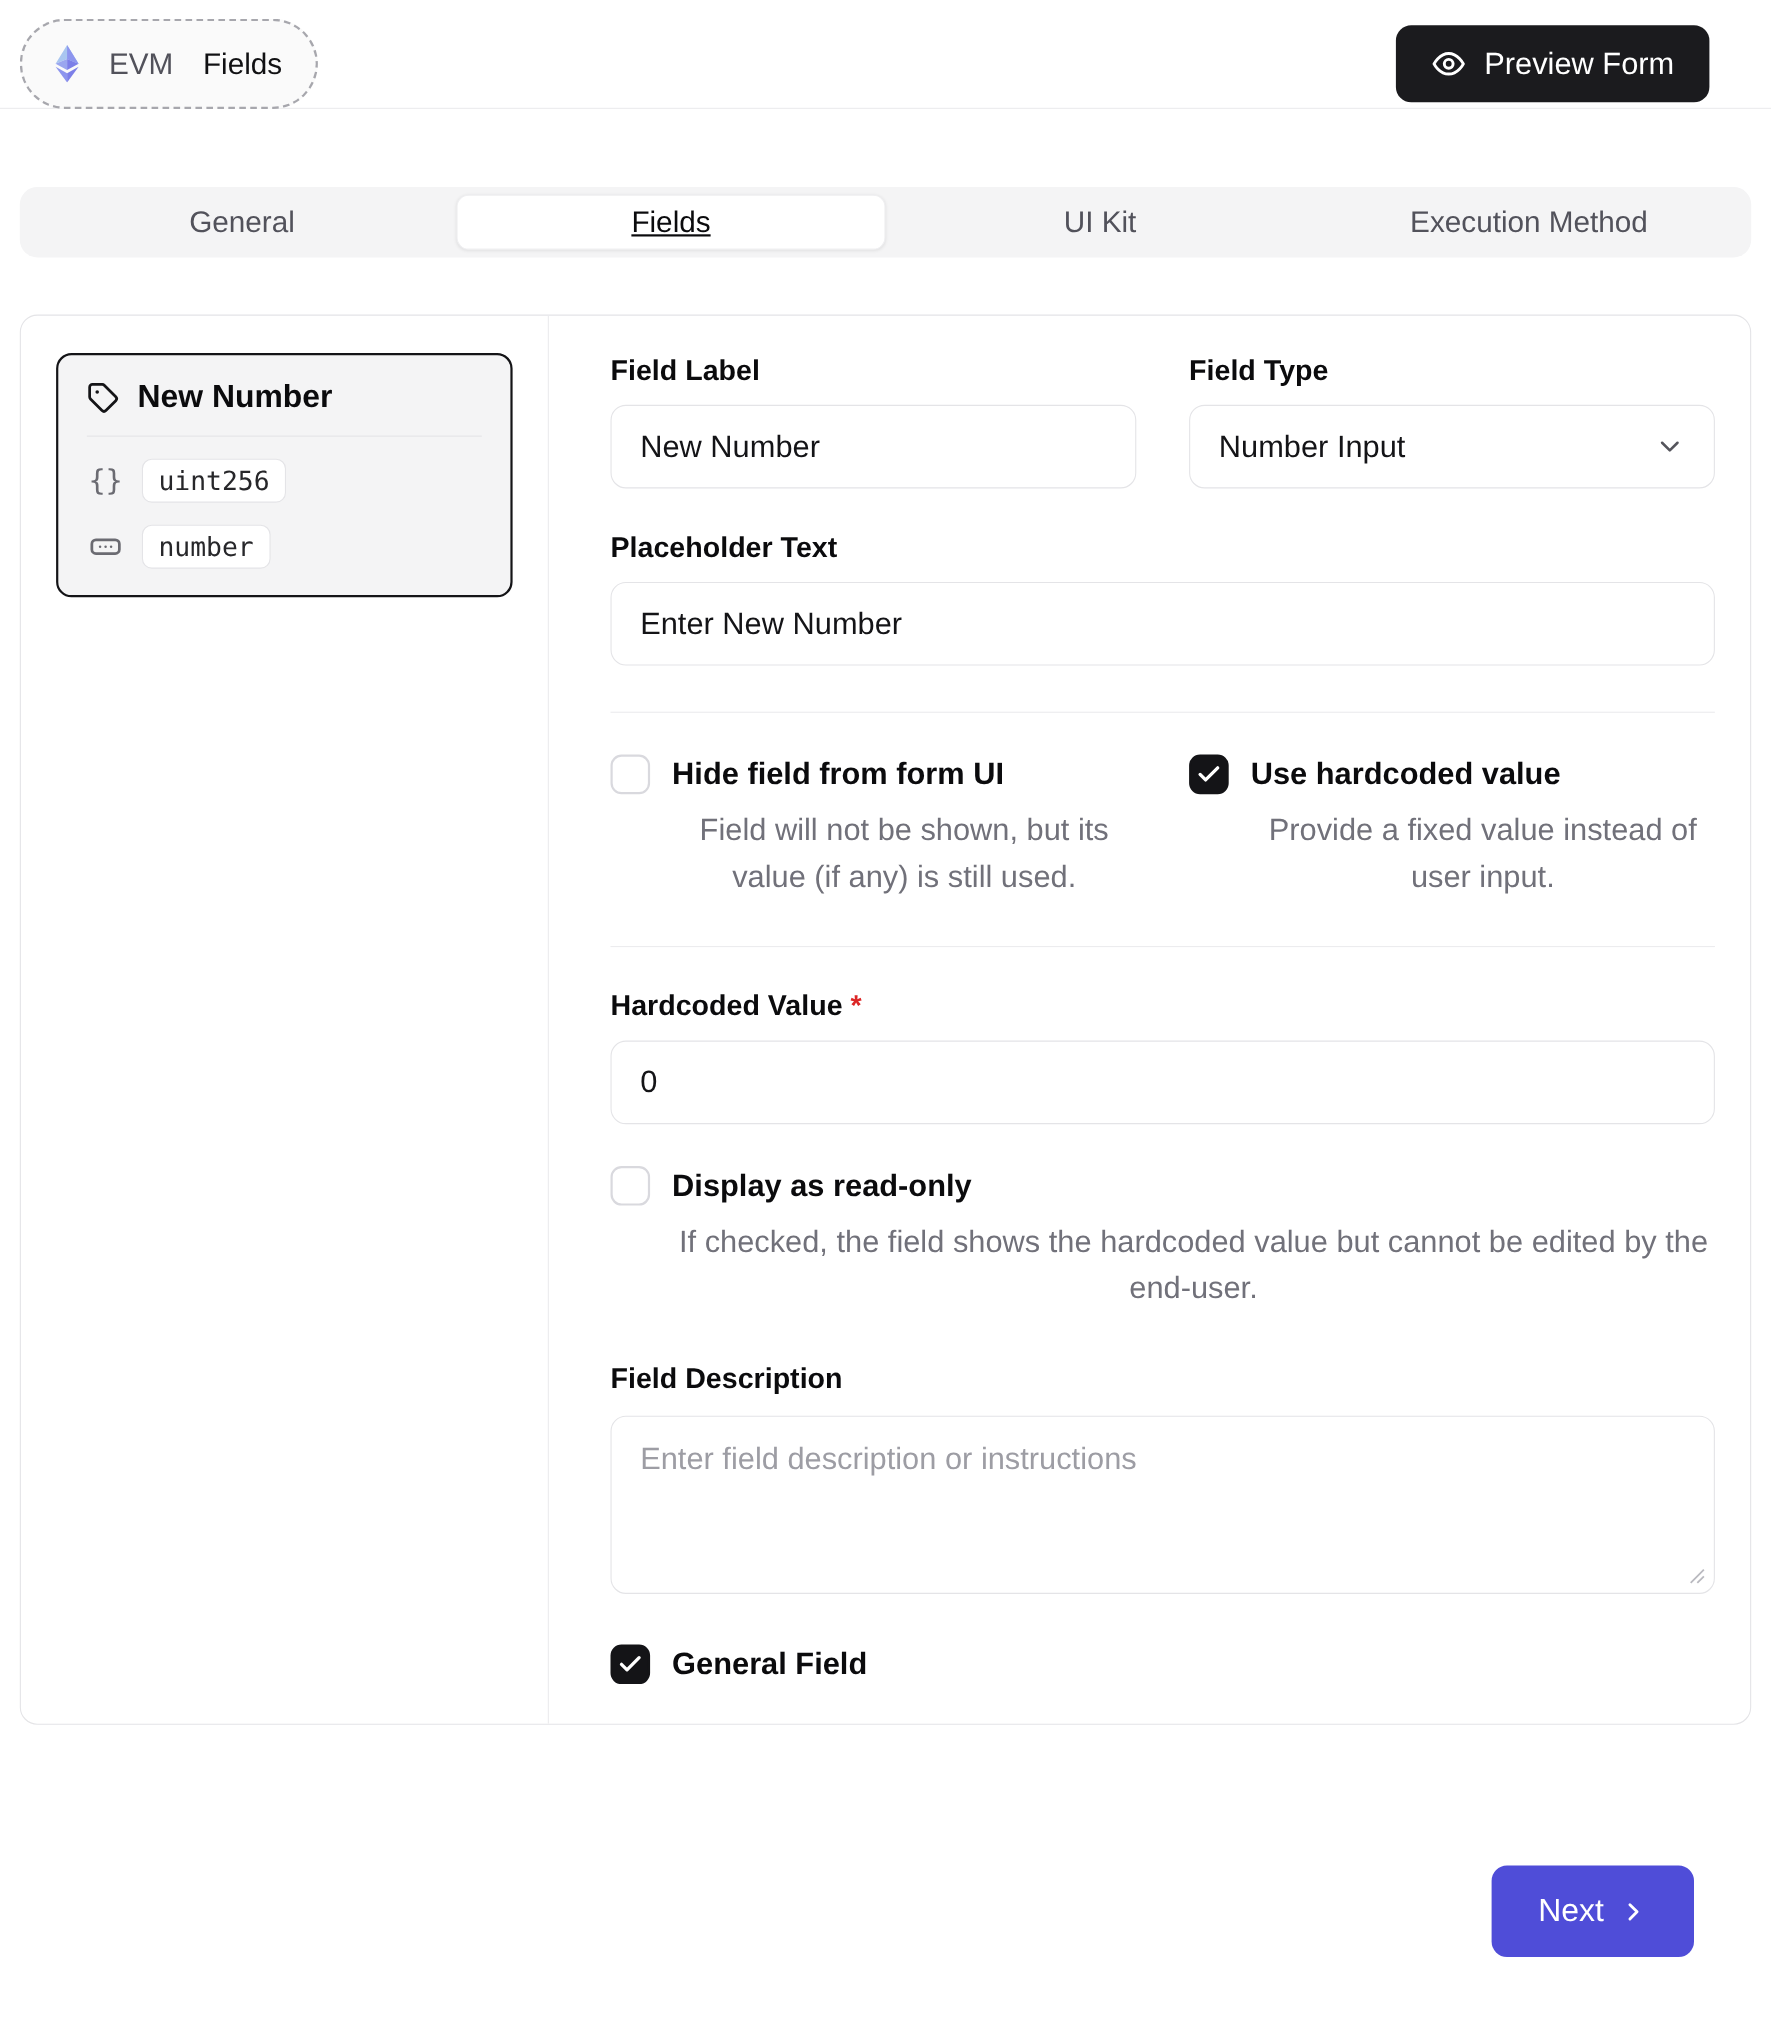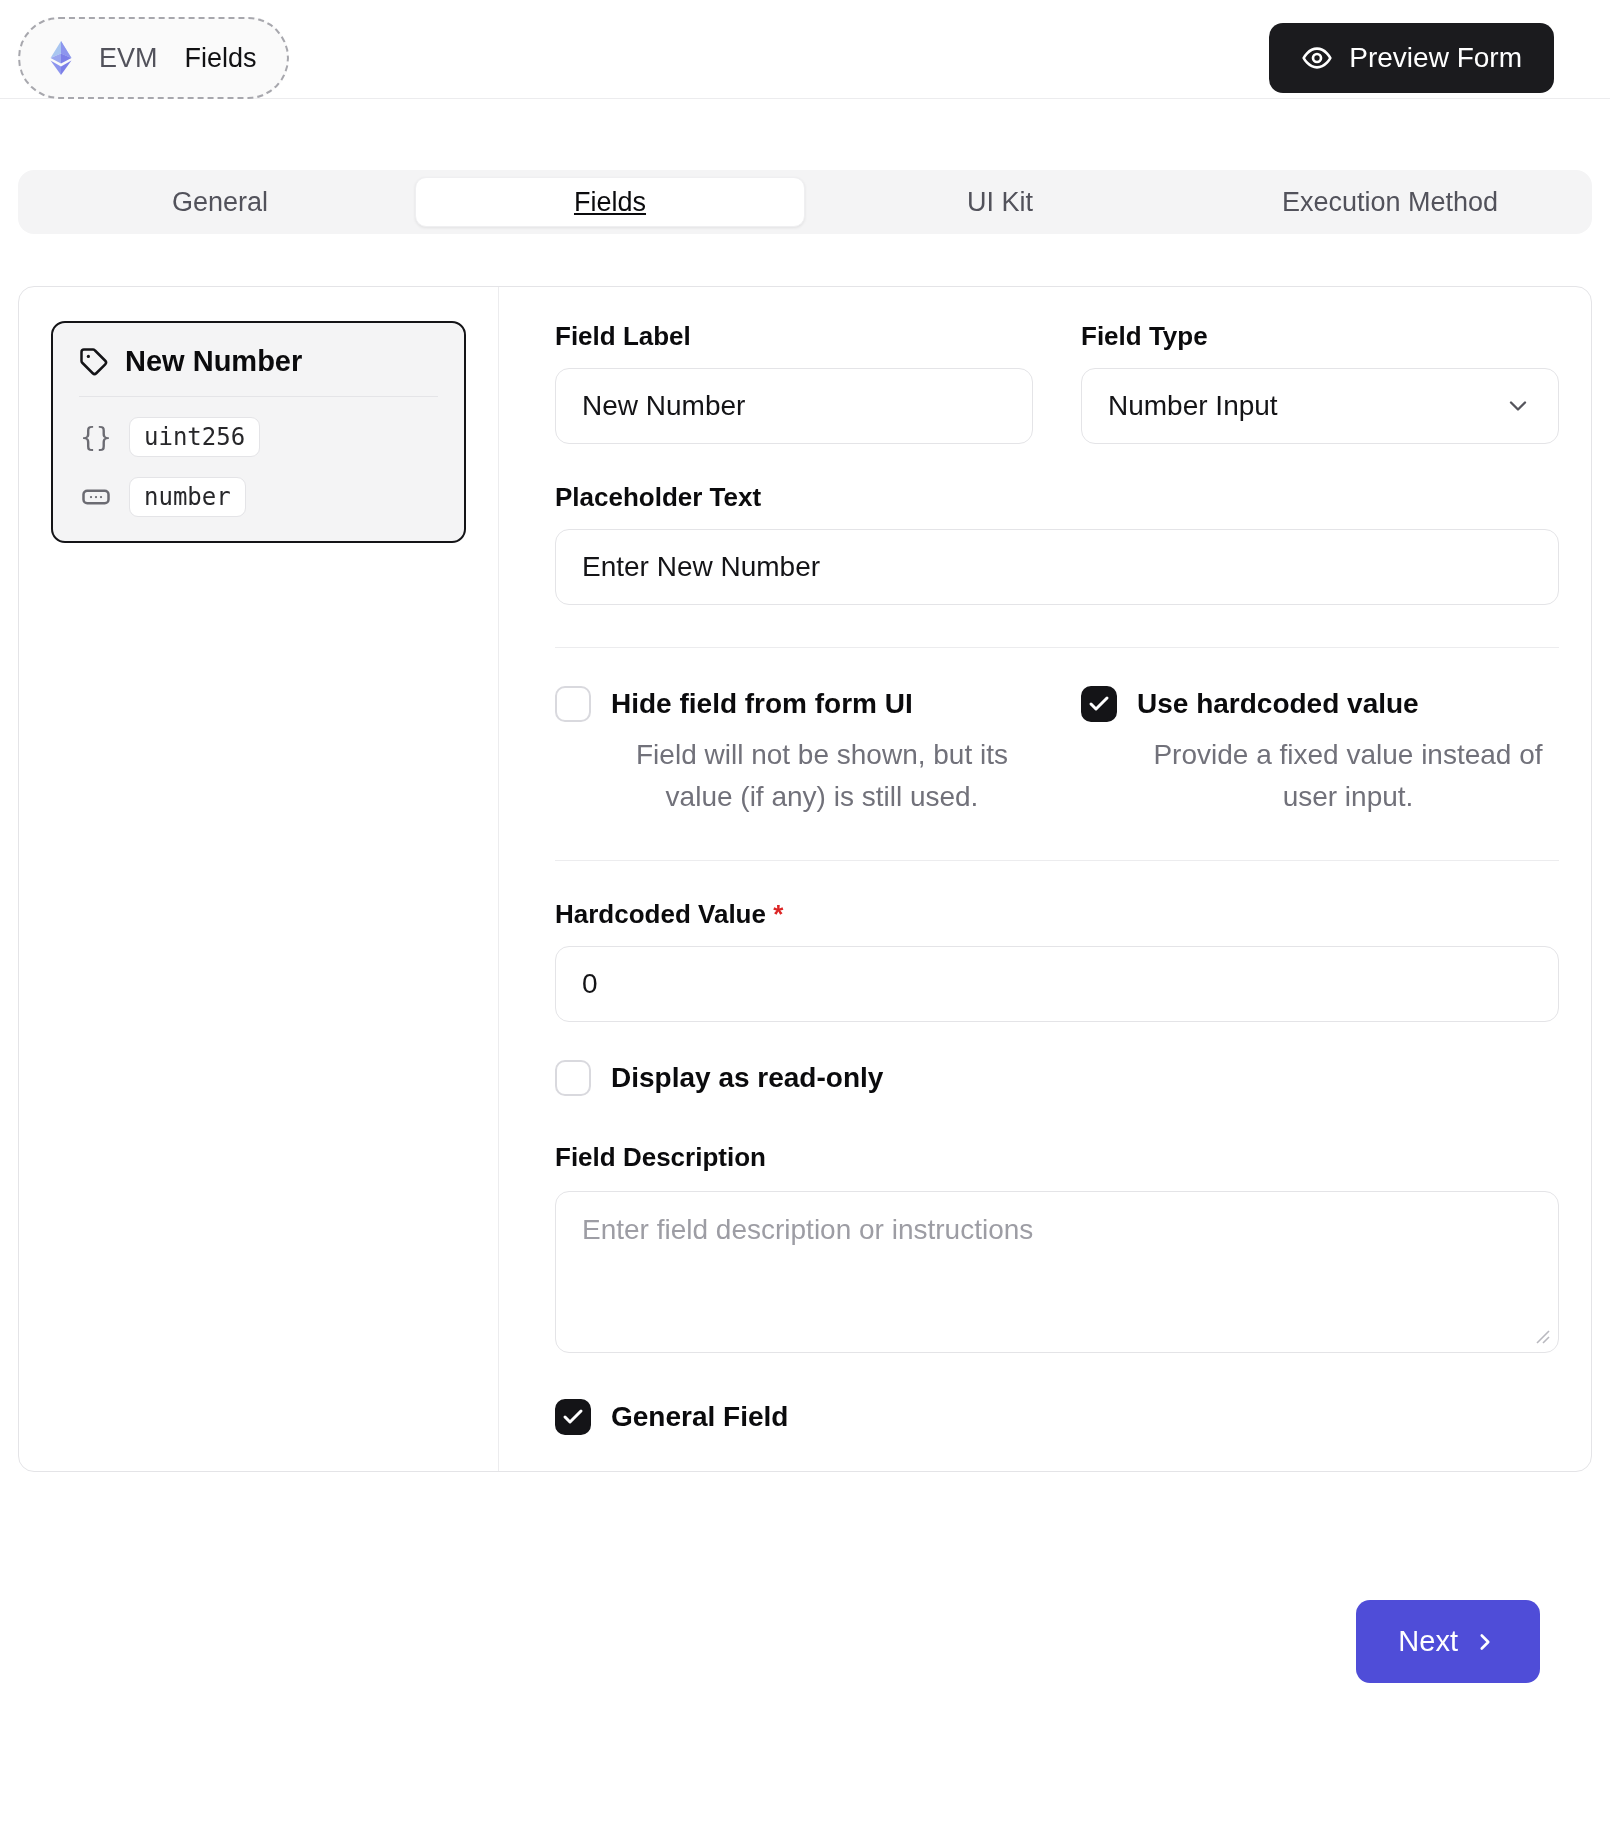--- a/index.html
+++ b/index.html
@@ -194,20 +194,21 @@
       <input class="t-input" type="text" value="0" style="">
     </div>
 
     <div class="section-gap">
       <div class="check-row">
         <span class="checkbox">
           
         </span>
         <span class="check-label">Display as read-only</span>
       </div>
+      <div class="check-desc wide">If checked, the field shows the hardcoded value but cannot be edited by the end-user.</div>
     </div>
 
     <div class="section-gap" style="margin-top:46px;">
       <div class="f-label">Field Description</div>
       <div class="textarea-wrap">
         <textarea class="t-area" placeholder="Enter field description or instructions" style=""></textarea>
         <svg class="resize-handle" viewBox="0 0 18 18" stroke="currentColor" stroke-width="1.6">
           <line x1="16" y1="4" x2="4" y2="16"></line>
             <line x1="16" y1="10" x2="10" y2="16"></line>
         </svg>

